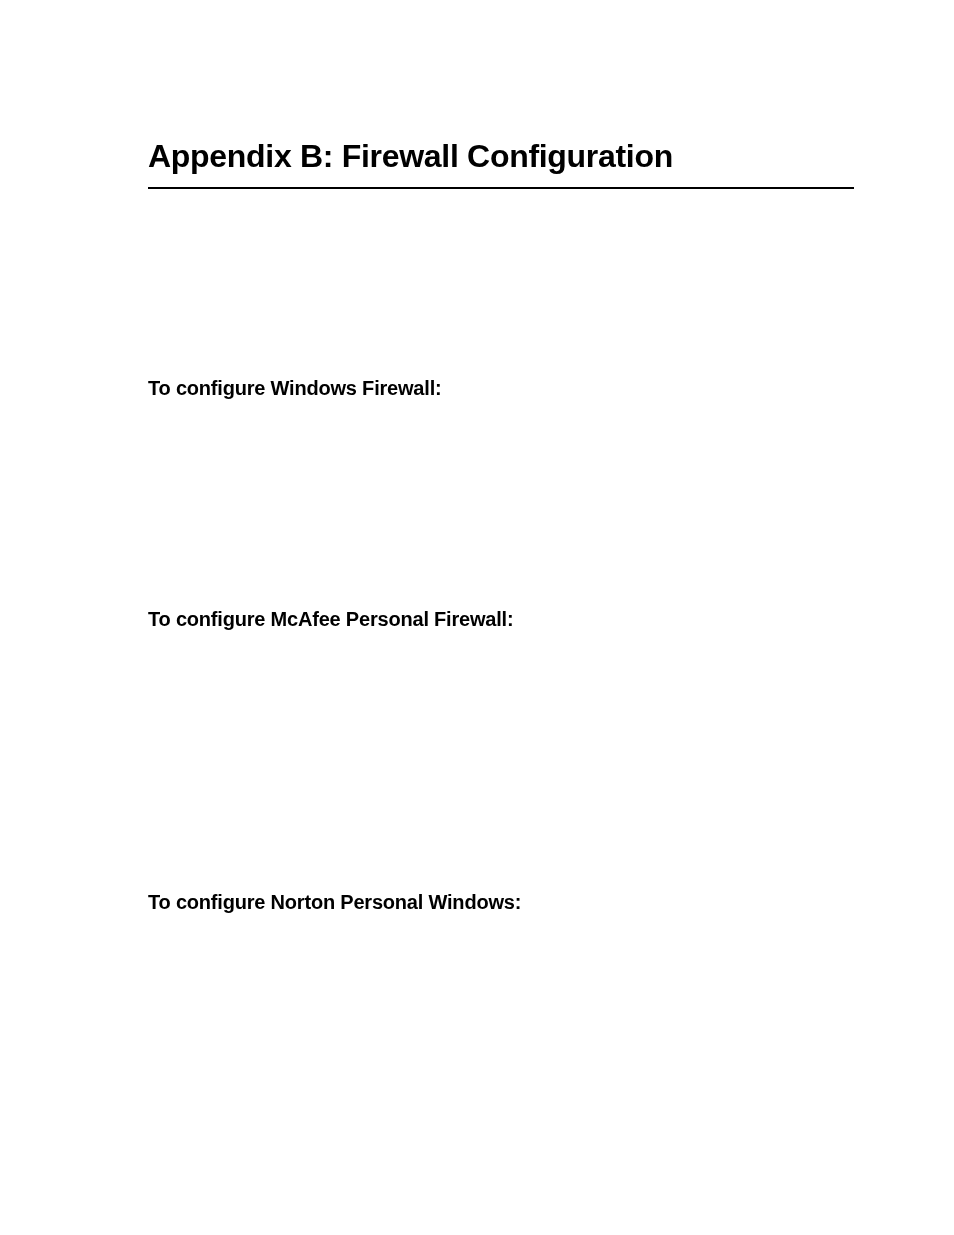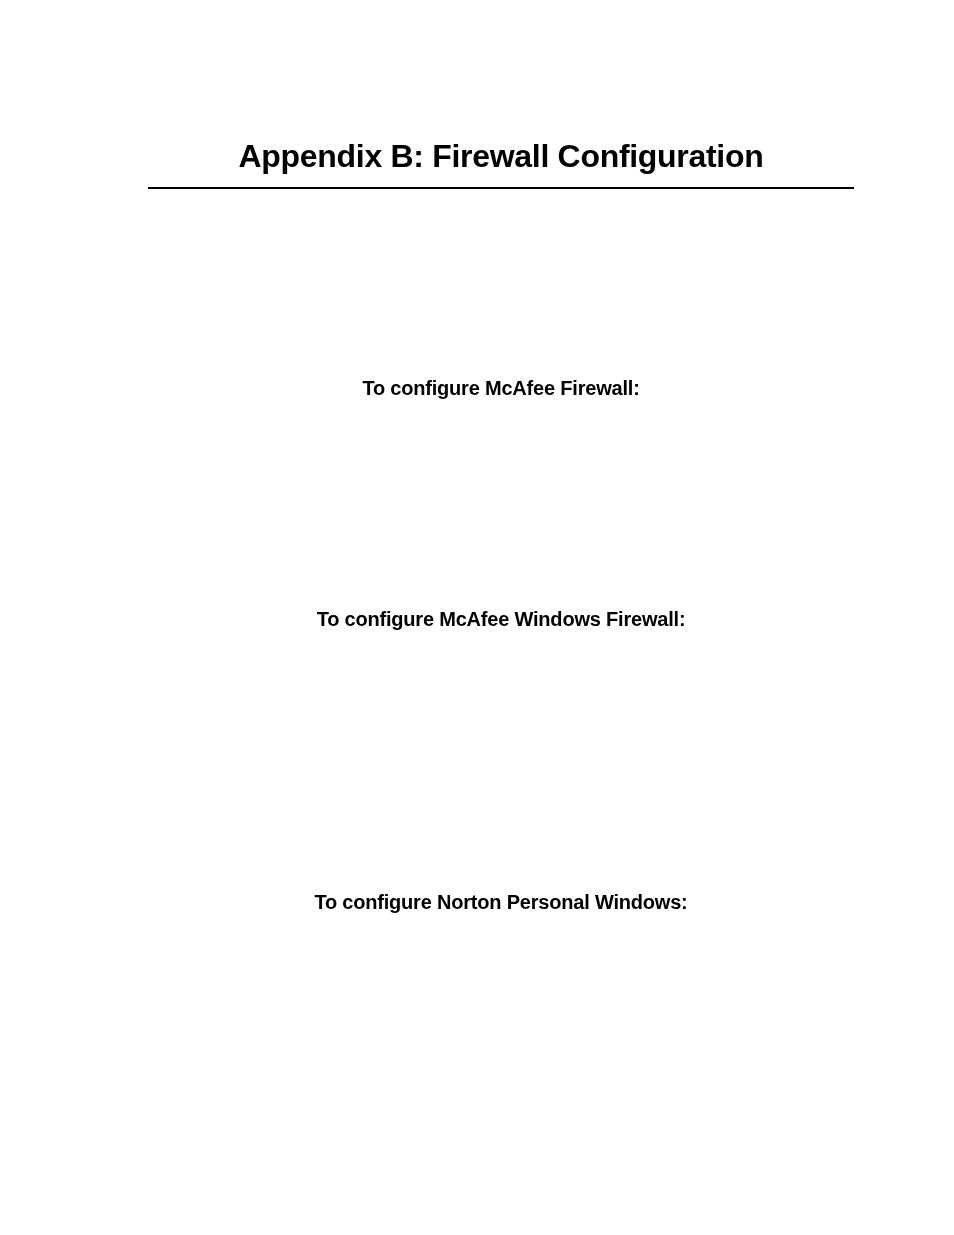--- a/index.html
+++ b/index.html
@@ -1,19 +1,18 @@
 <!DOCTYPE html>
 <html><head>
   <meta charset="utf-8">
   <style>
     * {
       margin: 12px;
       padding: 0;
       box-sizing: border-box;
-      text-align: center;
     }
     body {
       background: #ffffff;
       width: 954px;
       height: 1235px;
       font-family: Arial, Helvetica, sans-serif;
       color: #000000;
       padding: 102px 112px 0 112px;
     }
     .title {
@@ -34,17 +33,17 @@
     }
     .gap-2 {
       margin-bottom: 260px;
     }
   </style>
 </head>
 <body>
 
 <h1 class="title">Appendix B: Firewall Configuration</h1>
 
-<h2 class="section-heading gap-1">To configure McAfee Firewall:</h2>
+<h2 class="section-heading gap-1">To configure Windows Firewall:</h2>
 
-<h2 class="section-heading gap-2">To configure McAfee Windows Firewall:</h2>
+<h2 class="section-heading gap-2">To configure McAfee Personal Firewall:</h2>
 
 <h2 class="section-heading">To configure Norton Personal Windows:</h2>
 
 </body></html>

